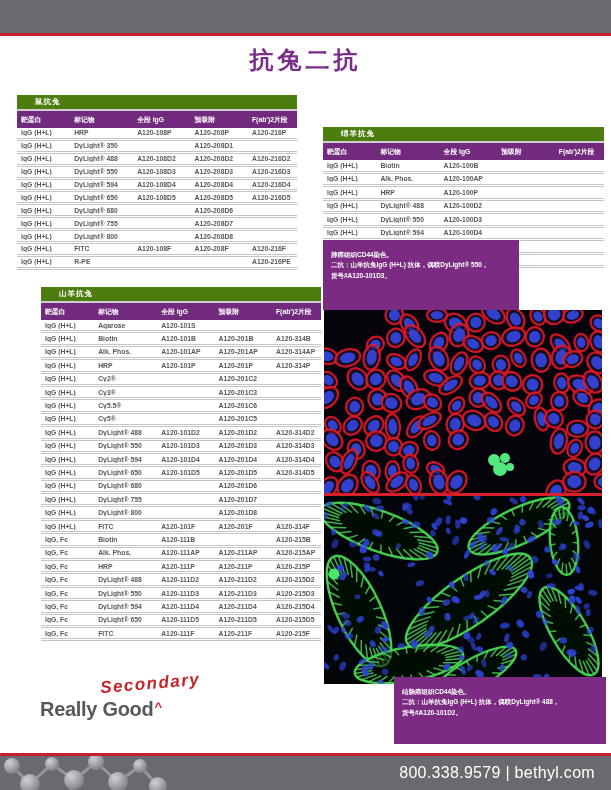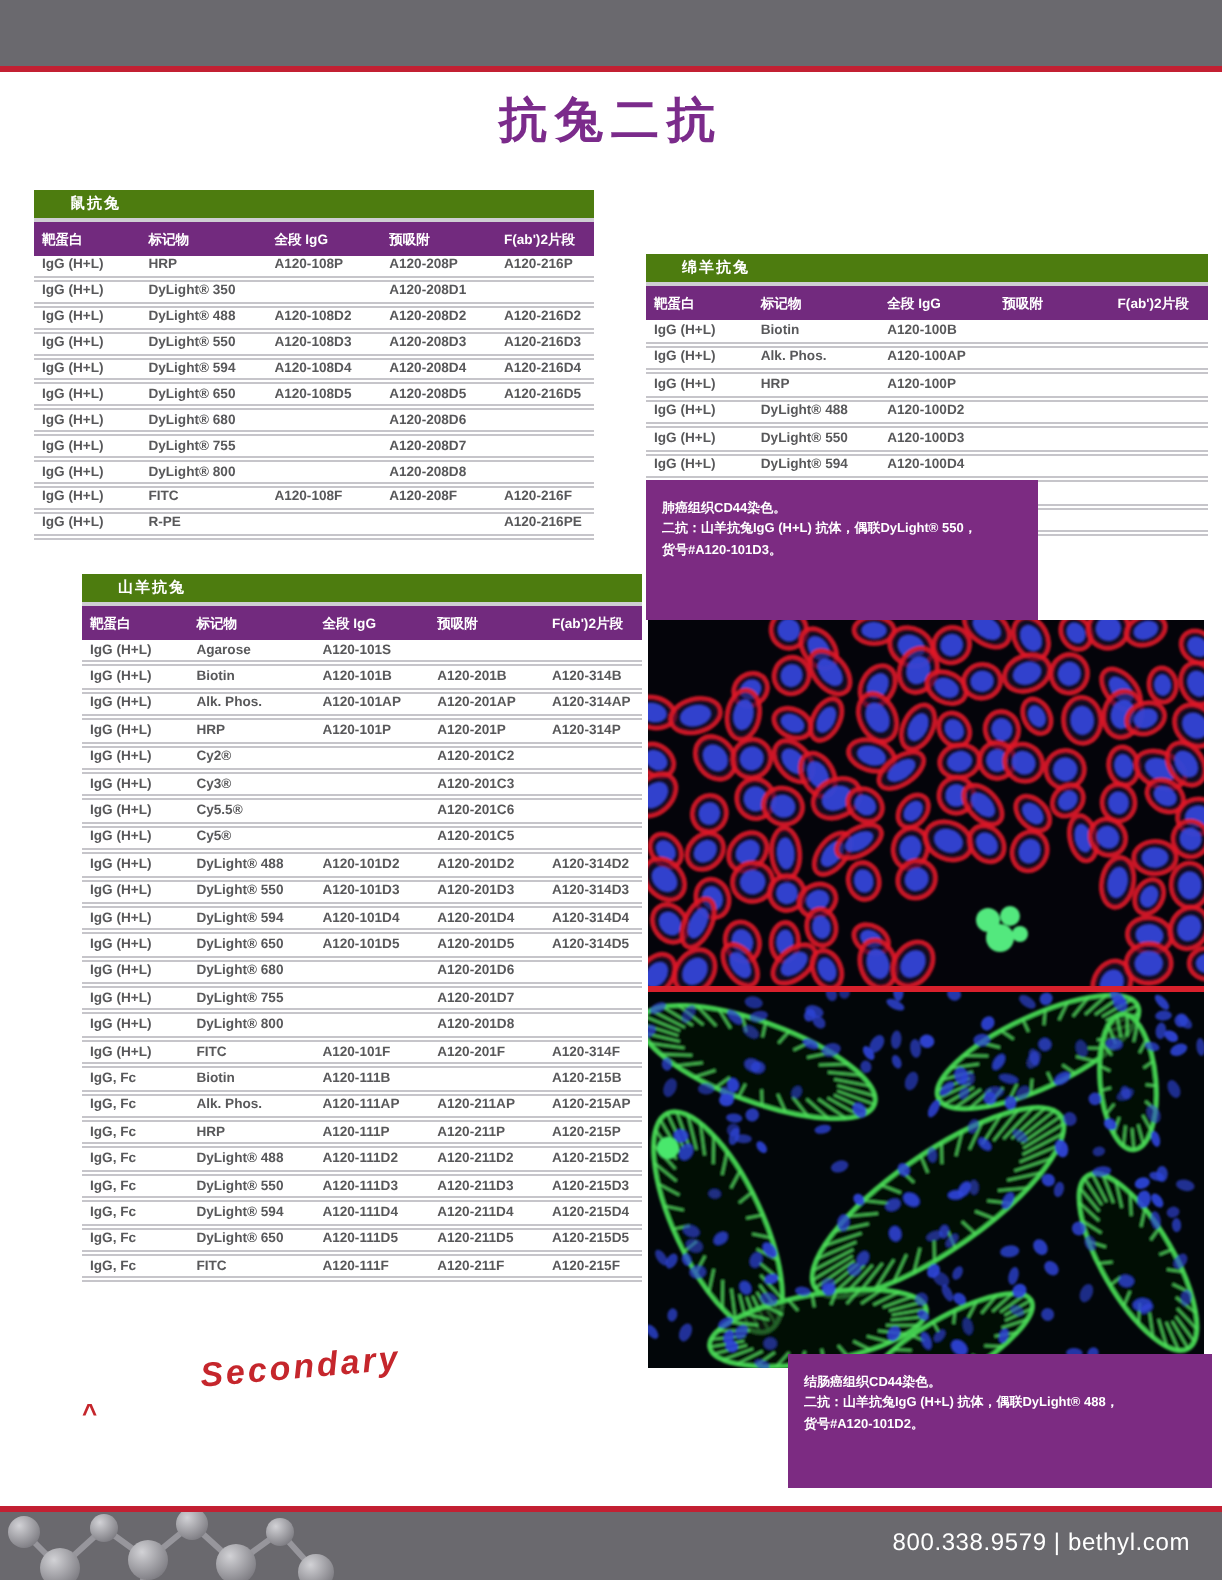--- a/index.html
+++ b/index.html
@@ -3,21 +3,21 @@
 <meta charset="utf-8">
 <style>
   html,body{margin:0;padding:0;background:#fff;}
   .page{position:relative;width:611px;height:790px;background:#fff;overflow:hidden;
         font-family:"Liberation Sans",sans-serif;}
   
   .topbar{position:absolute;top:0;left:0;width:611px;height:33px;background:#6a696e;
           border-bottom:3px solid #c32032;}
   .footline{position:absolute;top:753px;left:0;width:611px;height:3px;background:#c32032;}
   .footer{position:absolute;top:756px;left:0;width:611px;height:34px;background:#6a696e;overflow:hidden;}
-  .footer-text{position:absolute;right:16px;top:8px;color:#fff;font-size:12px;letter-spacing:.3px;}
+  .footer-text{position:absolute;right:16px;top:8px;color:#fff;font-size:16px;letter-spacing:.3px;}
   .molecule{position:absolute;left:0;top:0;}
   
   .page-title{position:absolute;top:44px;left:0;width:100%;text-align:center;
               font-size:24px;font-weight:bold;color:#7b2b8b;letter-spacing:4px;}
   
   .ab-table{position:absolute;background:#fff;}
   .t1{left:17px;top:95px;width:280px;}
   .t2{left:17px;top:287px;width:280px;margin-left:24px;}
   .t3{left:323px;top:95px;width:281px;margin-top:32px;}
   .ab-title{background:#4d7c0f;color:#fff;font-size:7.5px;font-weight:bold;height:14px;
@@ -1069,20 +1069,21 @@
 
   <div class="cap cap2">
       <div>结肠癌组织CD44染色。</div>
       <div>二抗：山羊抗兔IgG (H+L) 抗体，偶联DyLight® 488，</div>
       <div>货号#A120-101D2。</div>
     </div>
 
   <div class="logo">
     <span class="logo-script">Secondary</span>
     <div class="logo-main">
+      <span>Really Good</span>
       <span class="logo-caret">^</span>
     </div>
   </div>
 
   <div class="footline"></div>
   <div class="footer">
     <svg class="molecule" width="185" height="34" viewBox="0 0 185 34">
       <defs>
         <radialGradient id="mg" cx="35%" cy="30%" r="75%">
           <stop offset="0%" stop-color="#d2d2d6"></stop>

